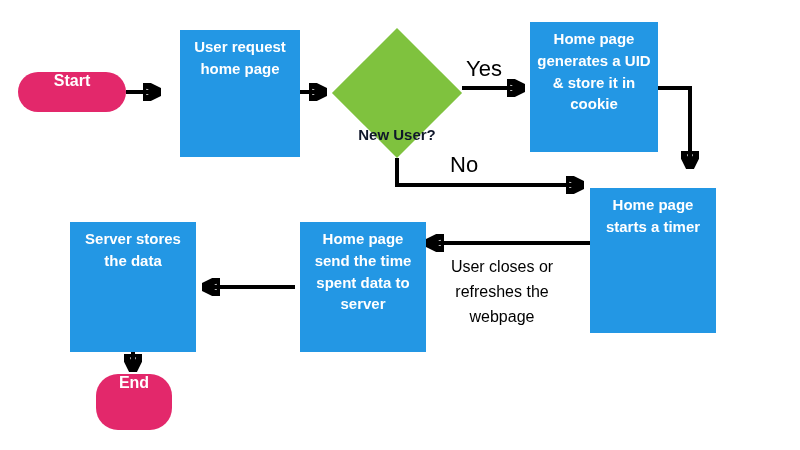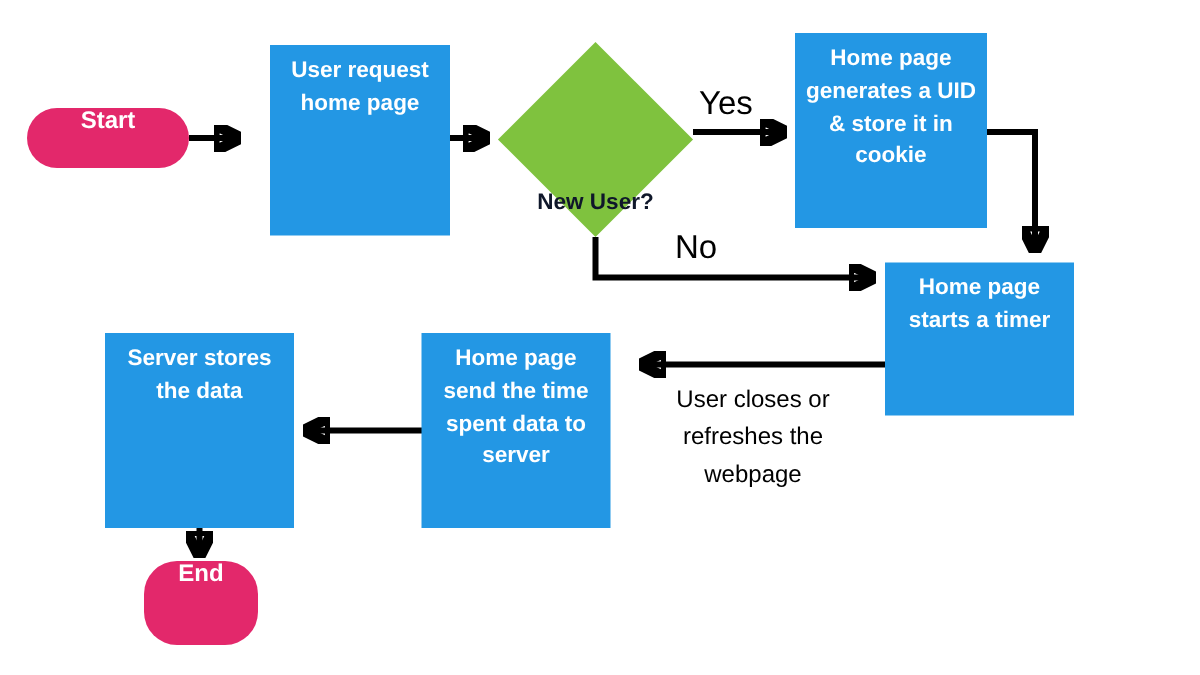--- a/index.html
+++ b/index.html
@@ -73,25 +73,25 @@
     <span>User request home page</span>
   </div>
 
   <div class="diamond-shape"></div>
   <div class="diamond-label">New User?</div>
 
   <div class="node box" style="left:530px;top:22px;width:128px;height:130px;">
     <span>Home page generates a UID &amp; store it in cookie</span>
   </div>
 
-  <div class="node box" style="left:590px;top:175px;width:126px;height:102px;">
+  <div class="node box" style="left:590px;top:188px;width:126px;height:145px;">
     <span>Home page starts a timer</span>
   </div>
 
-  <div class="node box" style="left:281px;top:222px;width:126px;height:130px;">
+  <div class="node box" style="left:300px;top:222px;width:126px;height:130px;">
     <span>Home page send the time spent data to server</span>
   </div>
 
   <div class="node box" style="left:70px;top:222px;width:126px;height:130px;">
     <span>Server stores the data</span>
   </div>
 
   <div class="node pill" style="left:96px;top:374px;width:76px;height:56px;">
     <span>End</span>
   </div>

